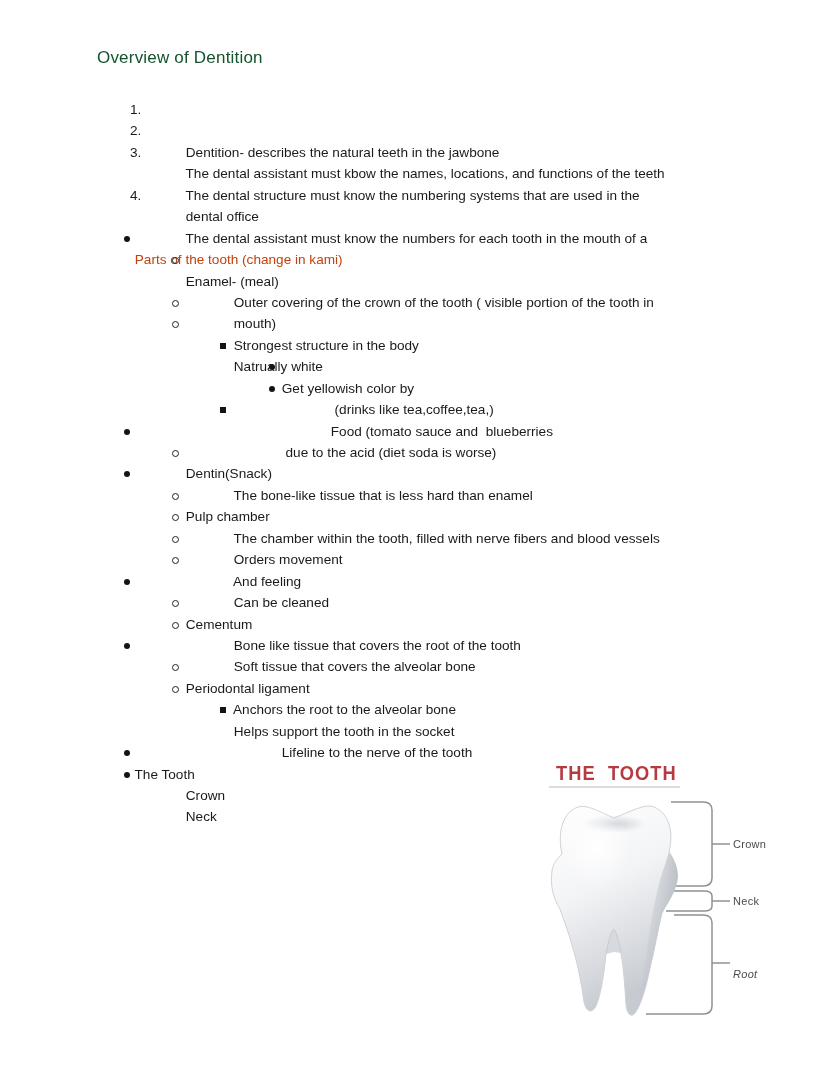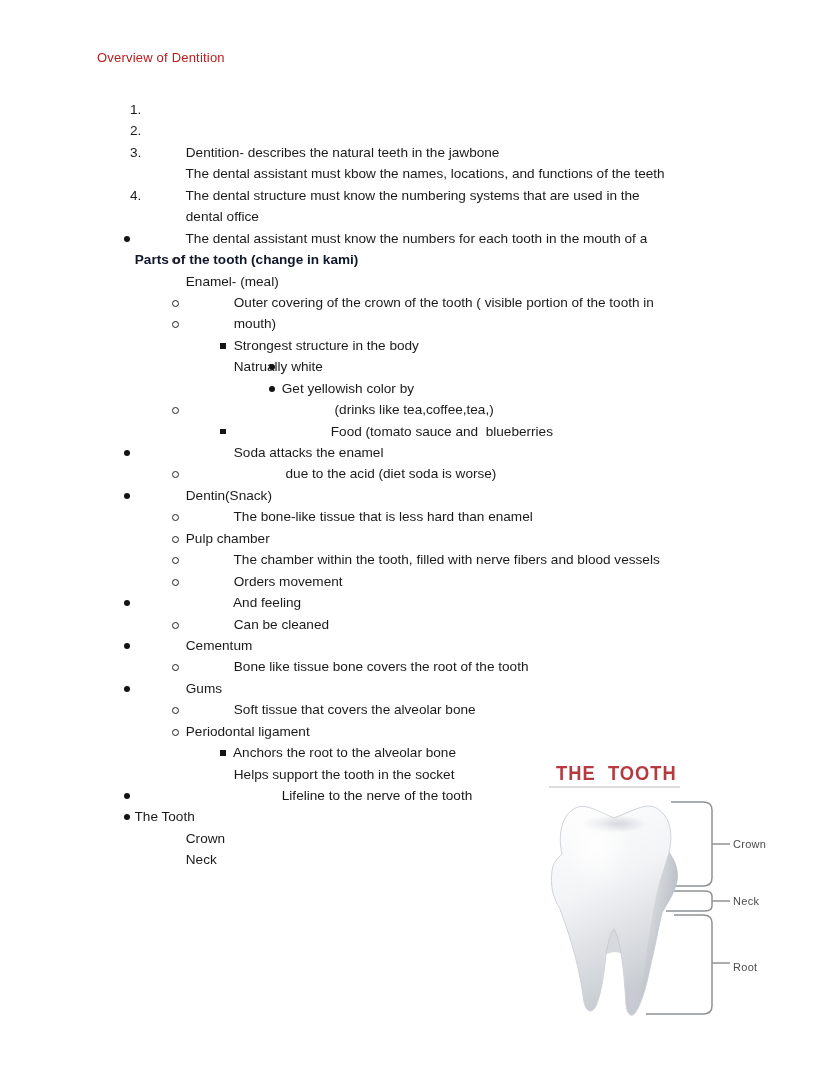--- a/index.html
+++ b/index.html
@@ -9,29 +9,29 @@
     position: relative;
     overflow: hidden;
     font-family: "Liberation Sans", sans-serif;
     color: #1a1a1a;
   }
   .page { position: absolute; inset: 0; background: #ffffff; }
 
   
   .text-col { position: absolute; left: 97px; top: 46px; width: 690px; }
   .doc-title {
-    font-size: 13px; font-weight: 400; color: #b91c1c;
+    font-size: 17px; font-weight: 400; color: #14532d;
     line-height: 24px; margin: 0 0 29px 0; letter-spacing: .2px;
   }
   .line {
     position: relative;
     height: 21.45px; line-height: 21.45px;
     font-size: 13.6px; white-space: pre;
   }
-  .line.bold .txt { font-weight: 700; color: #0f172a; text-align: center; }
+  .line.bold .txt { font-weight: 400; color: #c2410c; text-align: center; }
   .lv0 { padding-left: 0; }
   .lv1 { padding-left: 51px; }
   .lv2 { padding-left: 99px; }
   .lv3 { padding-left: 147px; }
   .lv4 { padding-left: 196px; }
 
   .marker { position: absolute; display: block; }
   .lv1 > .marker { left: 27px; }
   .lv2 > .marker { left: 75px; }
   .lv3 > .marker { left: 123px; }
@@ -53,21 +53,21 @@
     transform: scaleX(.87); transform-origin: 0 50%;
   }
   .fig-rule { position: absolute; left: 9px; top: 34px; width: 131px; height: 2px; background: #dcdcdc; }
   .fig-svg { position: absolute; left: 0; top: 0; }
   .fig-label {
     position: absolute; left: 193px;
     font-size: 11px; line-height: 13px; color: #4c4c4c; letter-spacing: .3px;
   }
   .fig-label.crown { top: 86px; }
   .fig-label.neck  { top: 143px; }
-  .fig-label.root  { top: 209px; }
+  .fig-label.root  { top: 216px; font-style: italic; }
 </style>
 </head>
 <body>
 
 <div class="page">
 
   <div class="text-col">
     <h1 class="doc-title">Overview of Dentition</h1>
 
     <div class="lines">
@@ -121,24 +121,20 @@
           <span class="txt">Get yellowish color by</span>
         </div>
         <div class="line lv4">
           <span class="marker disc"></span>
           <span class="txt"> (drinks like tea,coffee,tea,)</span>
         </div>
         <div class="line lv4">
           <span class="marker disc"></span>
           <span class="txt">Food (tomato sauce and  blueberries</span>
         </div>
-        <div class="line lv2">
-          <span class="marker circle"></span>
-          <span class="txt">Soda attacks the enamel</span>
-        </div>
         <div class="line lv3">
           <span class="marker square"></span>
           <span class="txt"> due to the acid (diet soda is worse)</span>
         </div>
         <div class="line lv1">
           <span class="marker disc"></span>
           <span class="txt">Dentin(Snack)</span>
         </div>
         <div class="line lv2">
           <span class="marker circle"></span>
@@ -163,25 +159,21 @@
         <div class="line lv2">
           <span class="marker circle"></span>
           <span class="txt">Can be cleaned</span>
         </div>
         <div class="line lv1">
           <span class="marker disc"></span>
           <span class="txt">Cementum</span>
         </div>
         <div class="line lv2">
           <span class="marker circle"></span>
-          <span class="txt">Bone like tissue bone covers the root of the tooth</span>
-        </div>
-        <div class="line lv1">
-          <span class="marker disc"></span>
-          <span class="txt">Gums</span>
+          <span class="txt">Bone like tissue that covers the root of the tooth</span>
         </div>
         <div class="line lv2">
           <span class="marker circle"></span>
           <span class="txt">Soft tissue that covers the alveolar bone</span>
         </div>
         <div class="line lv1">
           <span class="marker disc"></span>
           <span class="txt">Periodontal ligament</span>
         </div>
         <div class="line lv2">

